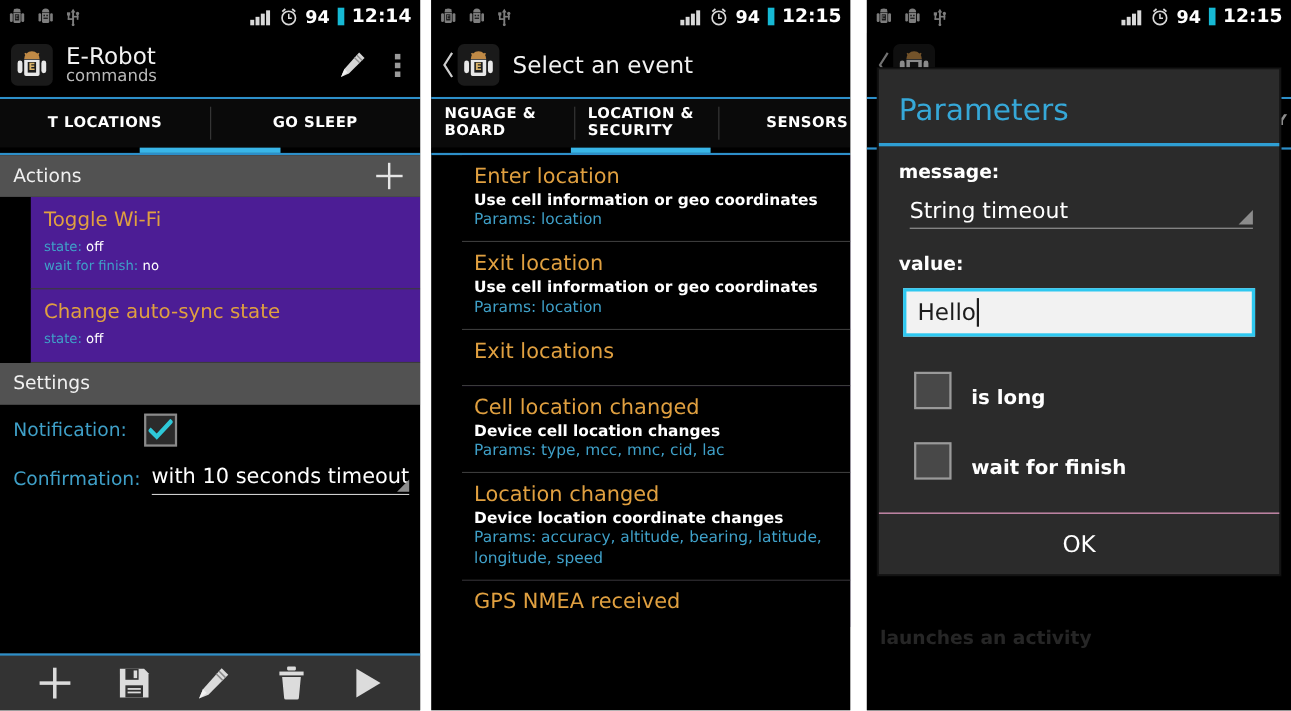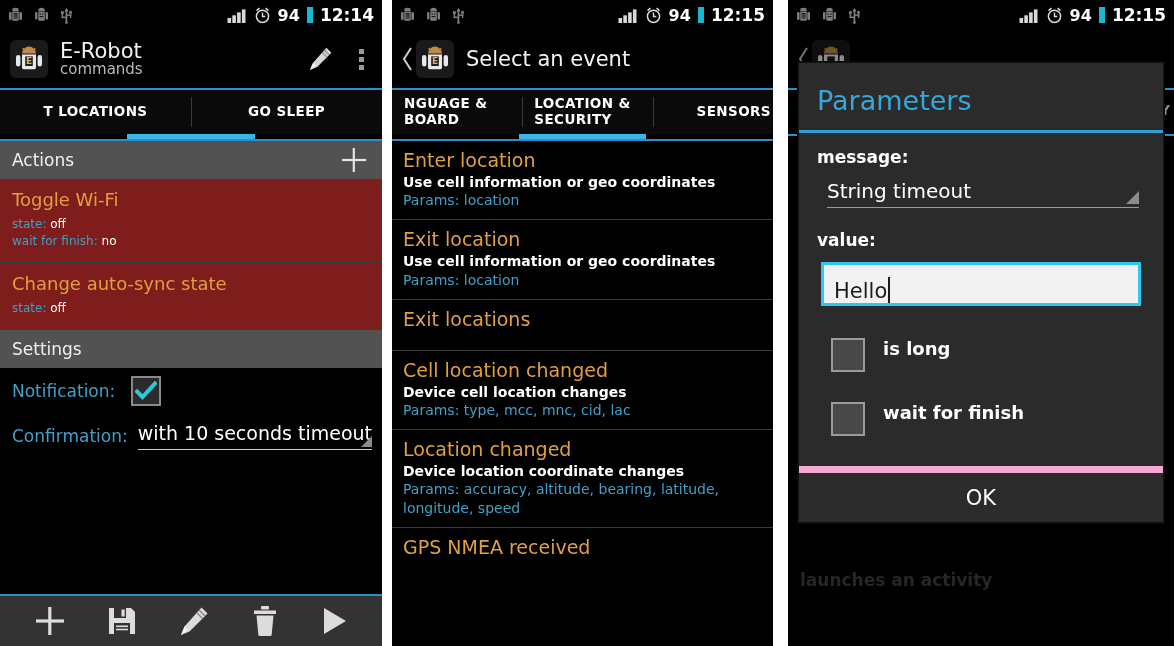--- a/index.html
+++ b/index.html
@@ -80,21 +80,21 @@
 
   
   .sec-header {
     height:38px; background:#525252; display:flex; align-items:center;
     padding: 0 12px; position:relative;
   }
   .sec-header .t { color:#f0f0f0; font-size:17px; }
   .sec-plus { position:absolute; right:14px; top:50%; transform:translateY(-50%); }
 
   
-  .list { background:#7f1d1d; }
+  .list { background:#4c1d95;margin-left:28px; }
   .act-item { padding:10px 12px 12px 12px; border-bottom:1px solid #3b3b3b; }
   .act-title { color:#e0a040; font-size:18px; margin-bottom:6px; }
   .act-row { font-size:12px; line-height:1.42; }
   .act-key { color:#3fa0c8; }
   .act-val { color:#ffffff; }
 
   .set-row { display:flex; align-items:center; padding: 8px 12px; }
   .set-key { color:#3fa0c8; font-size:17px; }
   .cbox {
     width:30px; height:30px; background:#2b2b2b; border:2px solid #8a8a8a;
@@ -136,30 +136,30 @@
     margin: 0 6px 22px 10px; position:relative; padding-bottom:4px;
     border-bottom:1px solid #9a9a9a;
   }
   .dlg-spin .v { color:#ffffff; font-size:20px; }
   .dlg-spin .caret {
     position:absolute; right:0; bottom:3px;
     width:0; height:0; border-left:13px solid transparent; border-bottom:13px solid #8c8c8c;
   }
   .textfield {
     margin: 0 4px 26px 4px; background:#f2f2f2; border:3px solid #2ec8f0;
-    height:44px; display:flex; align-items:flex-end; padding: 0 10px; position:relative;
+    height:44px; display:flex; align-items:center; padding: 0 10px; position:relative;
   }
   .textfield .tv { color:#1c1c1c; font-size:21px; }
   .caret-bar { width:2px; height:26px; background:#1c1c1c; margin-left:1px; }
-  .cbrow { display:flex; align-items:flex-start; padding: 6px 0 6px 14px; margin-bottom:18px; }
+  .cbrow { display:flex; align-items:flex-end; padding: 6px 0 6px 14px; margin-bottom:18px; }
   .cbrow .box {
     width:34px; height:34px; background:#484848; border:2px solid #9a9a9a; flex:0 0 auto;
   }
   .cbrow .cl { color:#ffffff; font-size:18px; font-weight:bold; margin-left:18px; }
-  .dlg-foot { border-top:7px solid #f9a8d4; height:56px; display:flex; align-items:center; justify-content:center; }
+  .dlg-foot { border-top:1px solid #f9a8d4; height:56px; display:flex; align-items:center; justify-content:center; }
   .dlg-foot .ok { color:#ffffff; font-size:21px; }
 
   .bg-ghost {
     position:absolute; color:#262626; font-size:17px; font-weight:bold;
   }
 </style>
 </head>
 <body>
 
 <div class="stage">

